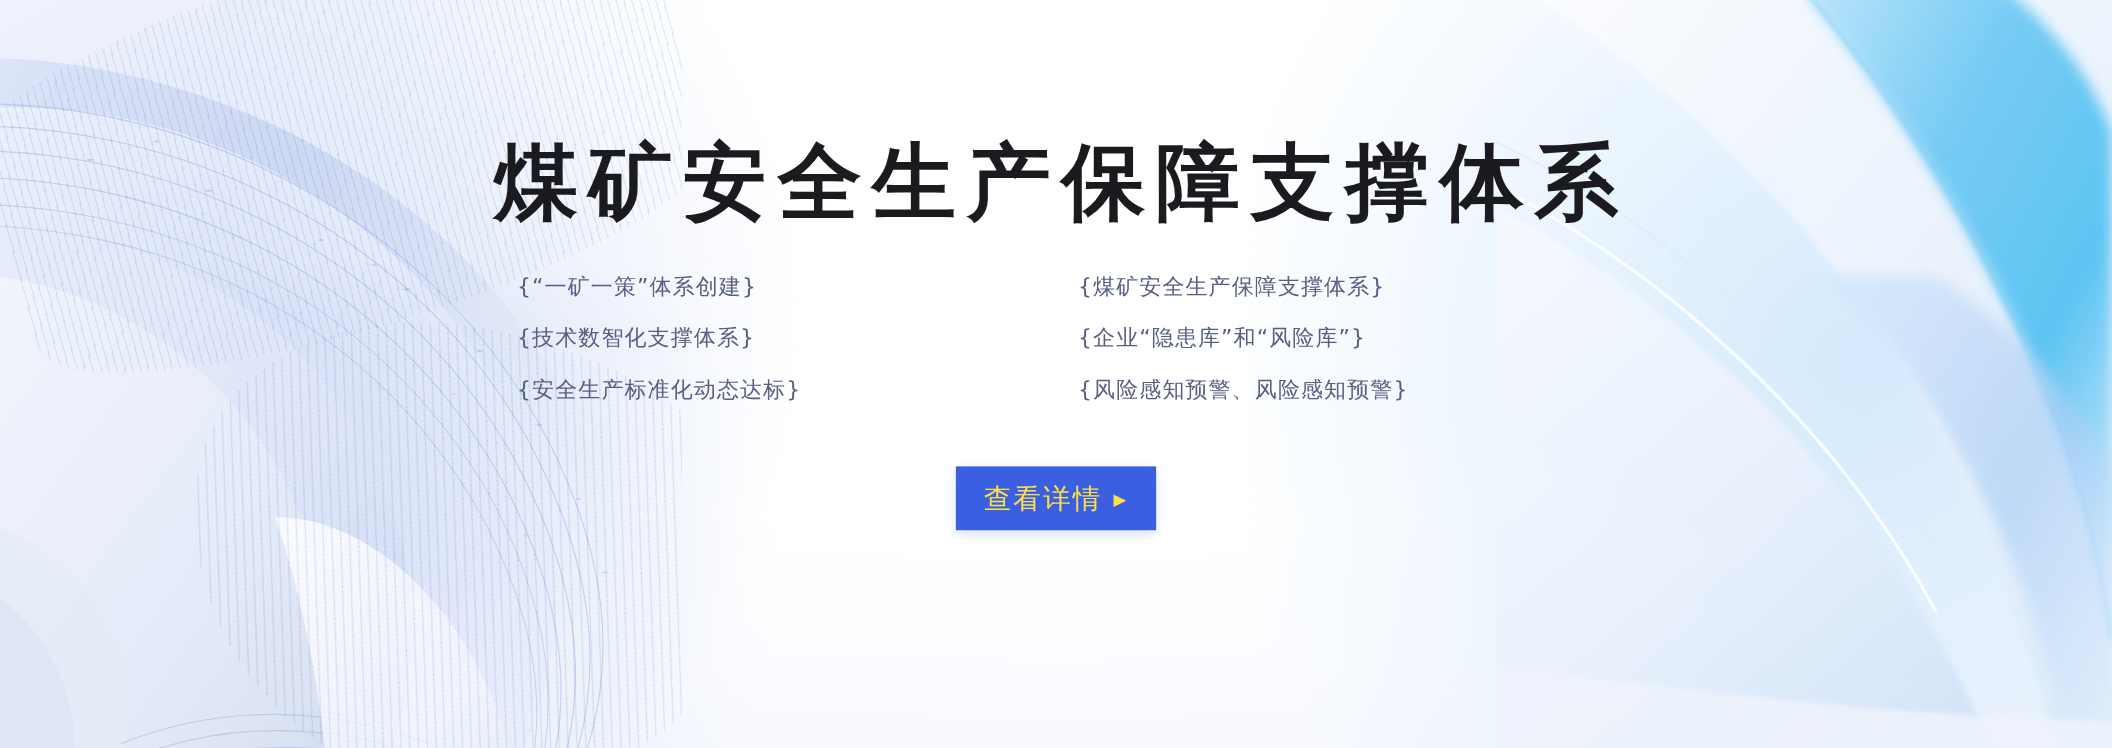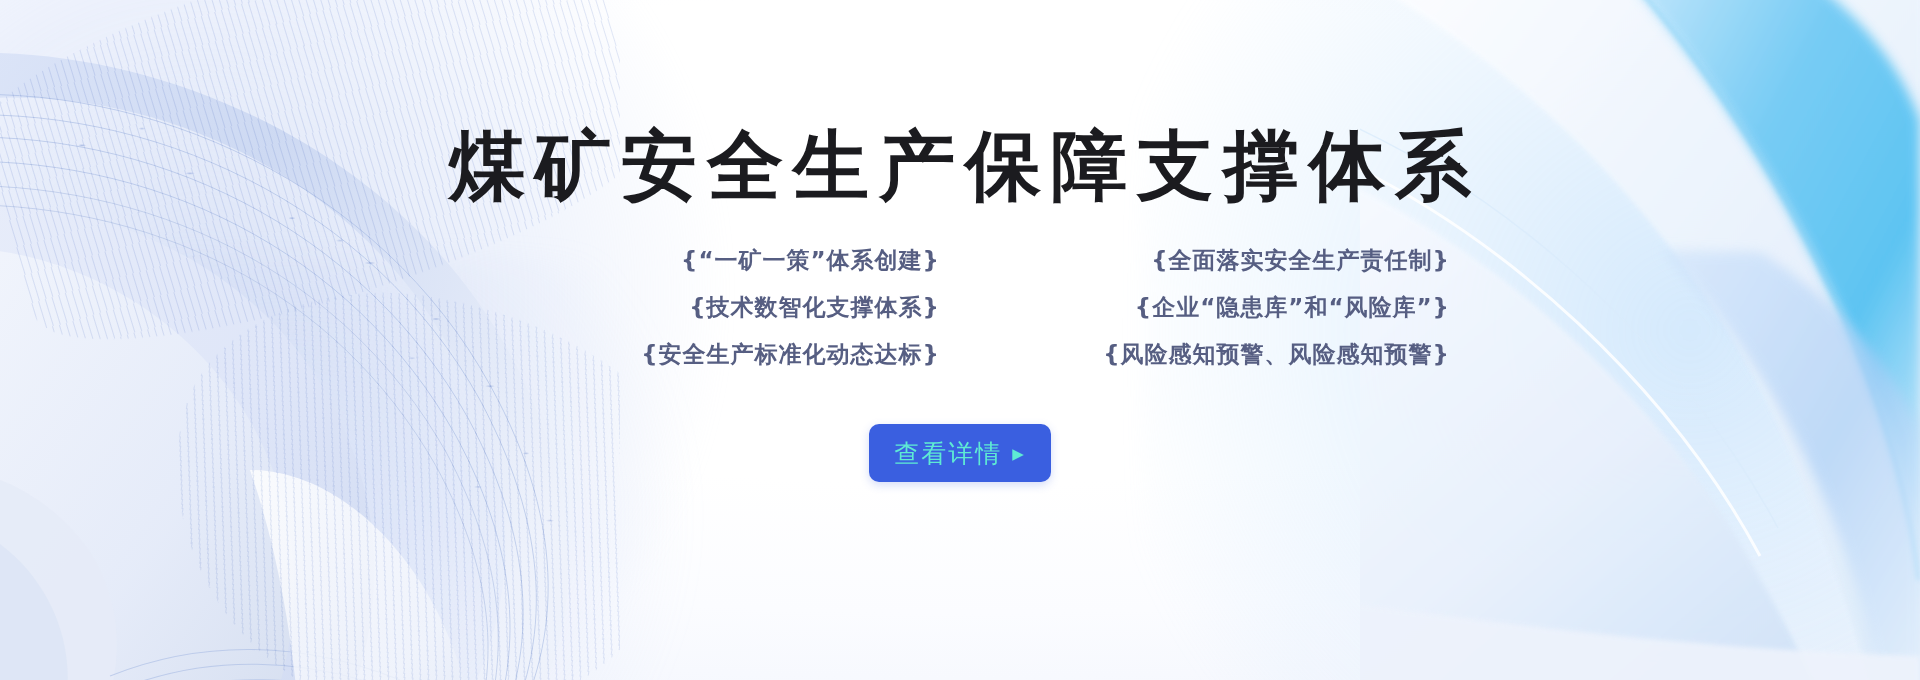--- a/index.html
+++ b/index.html
@@ -113,38 +113,37 @@
     font-family:"DejaVu Sans","Liberation Sans",sans-serif;
   }
   .sub-grid{
     margin-top:30px;
     display:grid;
     grid-template-columns:470px 470px;
     column-gap:40px;
     row-gap:0;
   }
   .sub-line{
-    font-size:23px;
+    font-size:20px;
     line-height:47px;
     color:#565e82;
-    text-align:right;
+    text-align:left;
     white-space:nowrap;
     letter-spacing:1px;
     font-family:"DejaVu Sans","Liberation Sans",sans-serif;
-    font-weight:bold;
   }
   .col{display:flex;flex-direction:column;}
 
   .cta-wrap{margin-top:46px;}
   .cta{
     display:inline-flex;align-items:center;justify-content:center;gap:10px;
     width:182px;height:58px;
-    border:none;border-radius:10px;
+    border:none;border-radius:0;
     background:#3a5fe0;
-    color:#5eead4;
+    color:#fde047;
     font-size:25px;
     letter-spacing:2px;
     cursor:pointer;
     font-family:"DejaVu Sans","Liberation Sans",sans-serif;
     box-shadow:0 3px 10px rgba(58,95,224,.22);
   }
   .cta .caret{font-size:15px;line-height:1;position:relative;top:1px;}
 </style>
 </head>
 <body>
@@ -273,21 +272,21 @@
 
     <div class="sub-grid">
 
       <div class="col">
         <div class="sub-line">{“一矿一策”体系创建}</div>
         <div class="sub-line">{技术数智化支撑体系}</div>
         <div class="sub-line">{安全生产标准化动态达标}</div>
       </div>
 
       <div class="col">
-        <div class="sub-line">{全面落实安全生产责任制}</div>
+        <div class="sub-line">{煤矿安全生产保障支撑体系}</div>
         <div class="sub-line">{企业“隐患库”和“风险库”}</div>
         <div class="sub-line">{风险感知预警、风险感知预警}</div>
       </div>
 
     </div>
 
     <div class="cta-wrap">
       <button class="cta">
         <span>查看详情</span>
         <span class="caret">▶</span>

